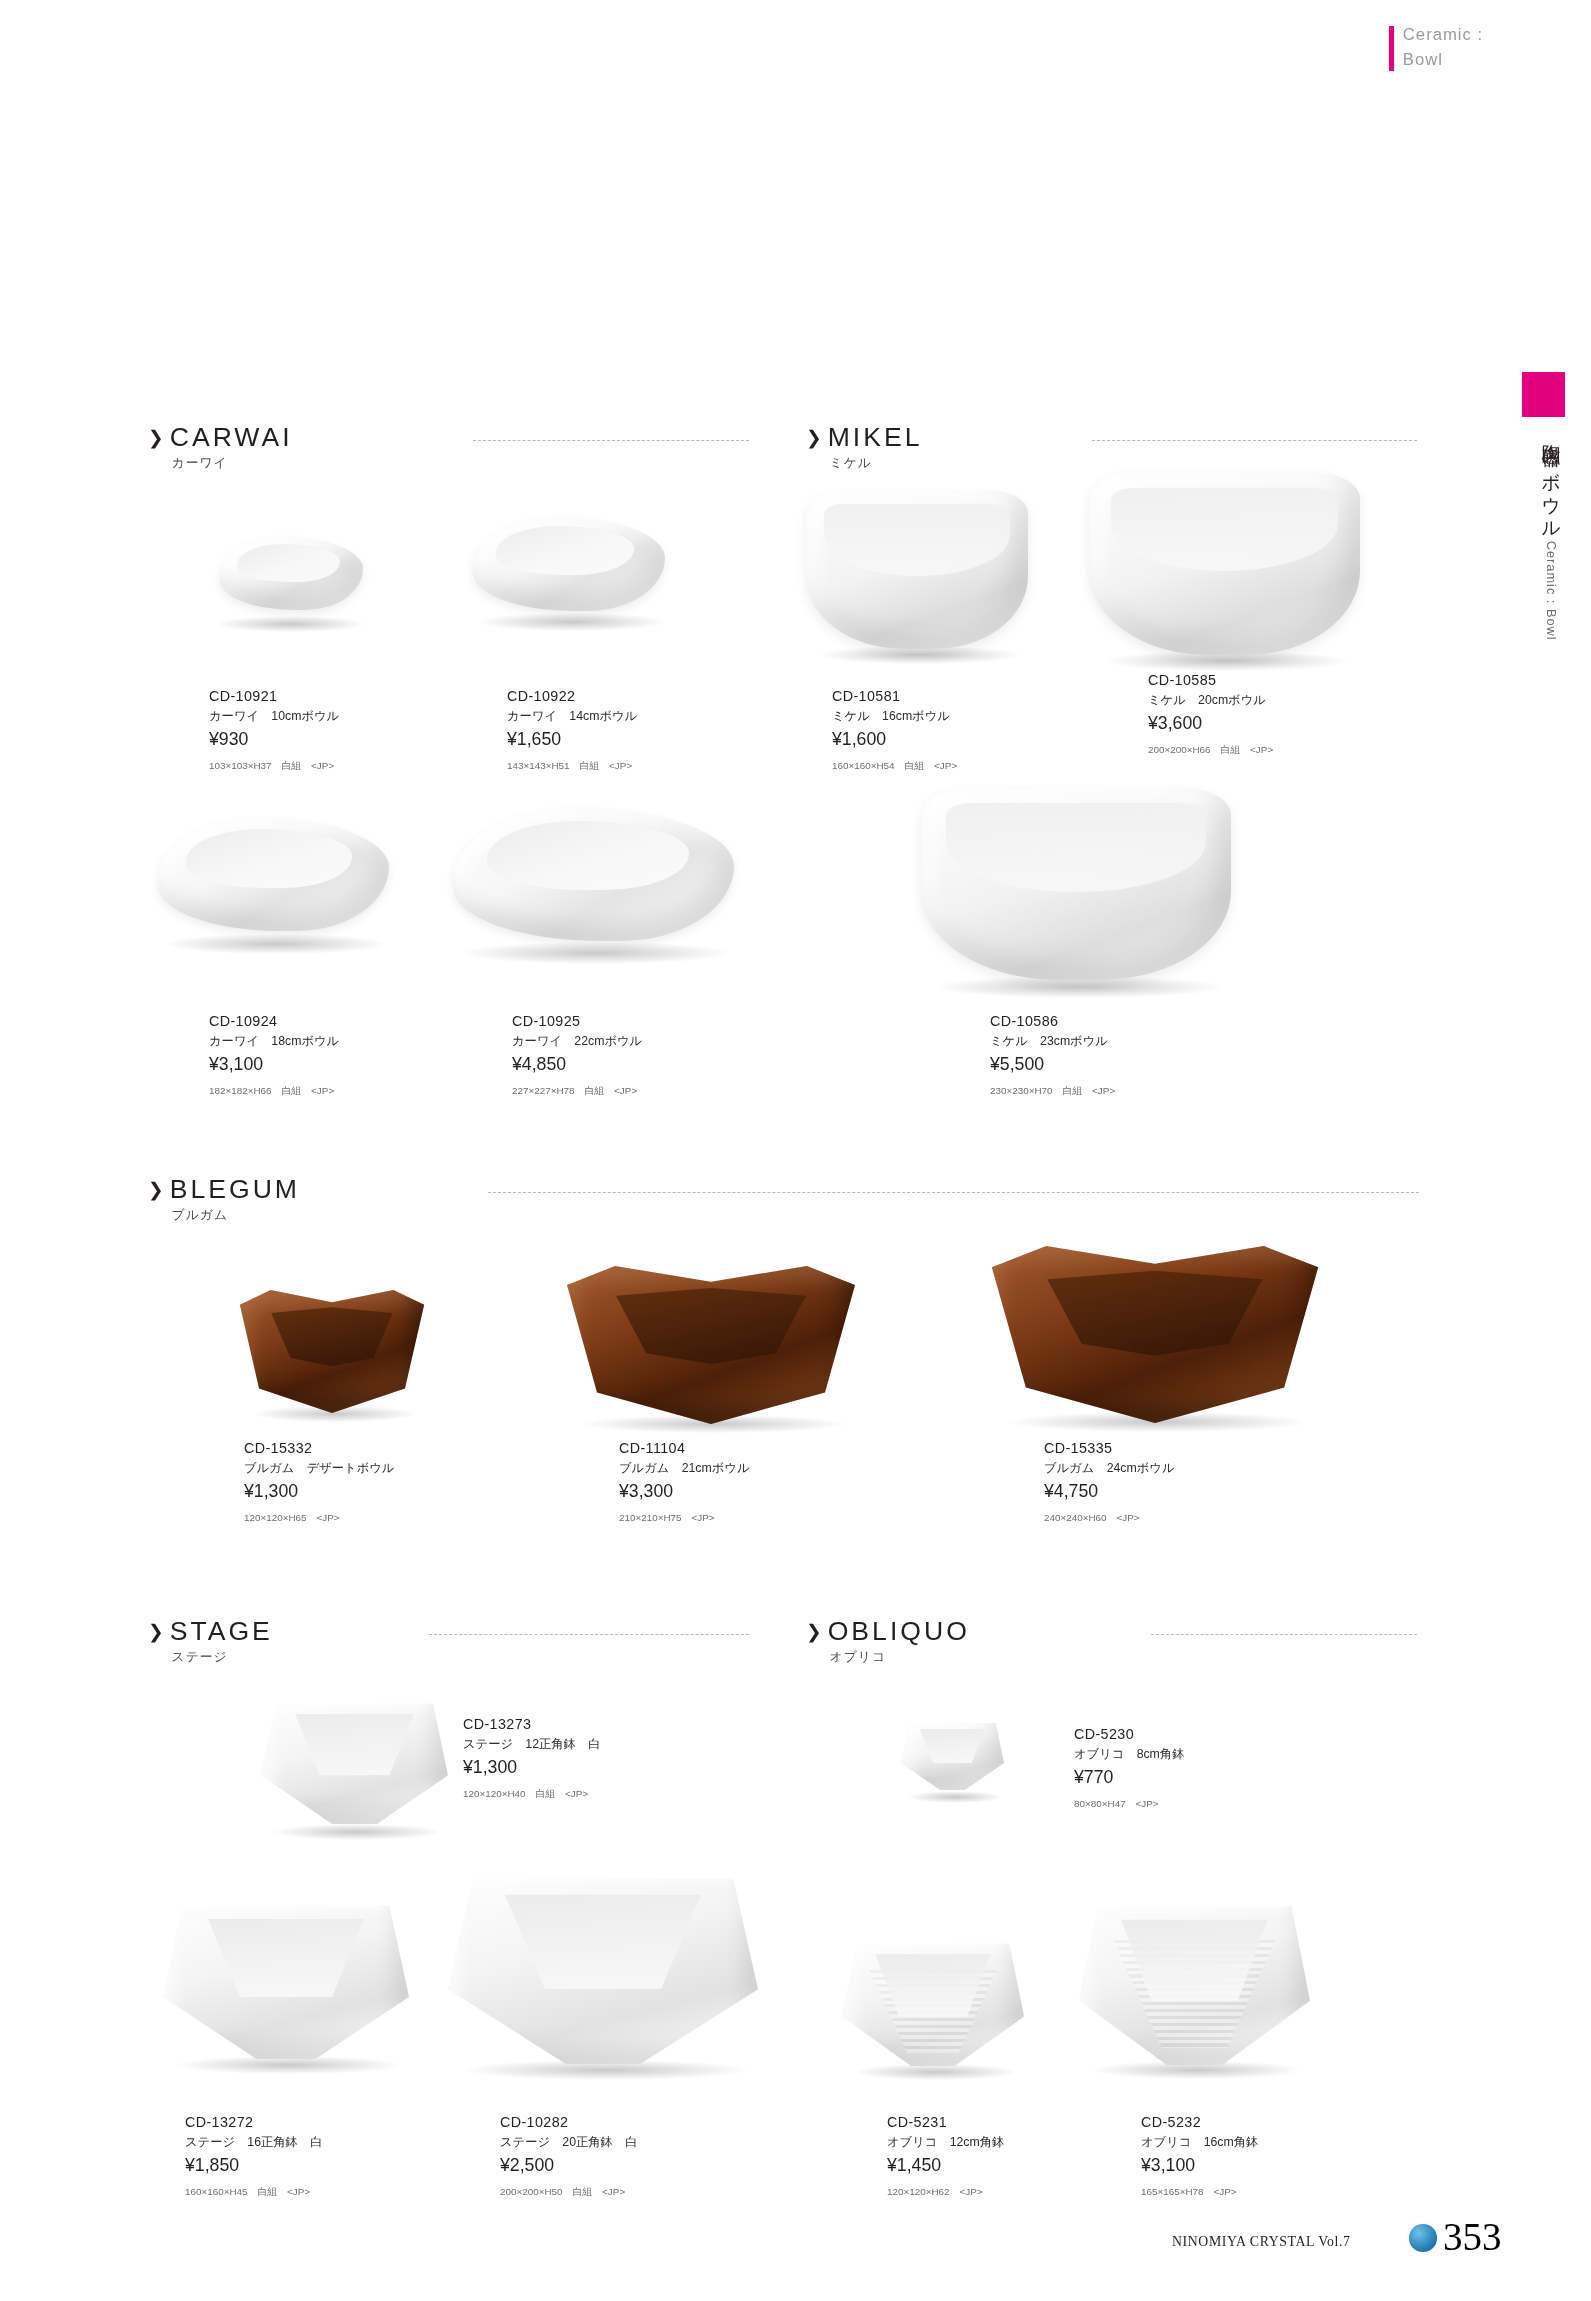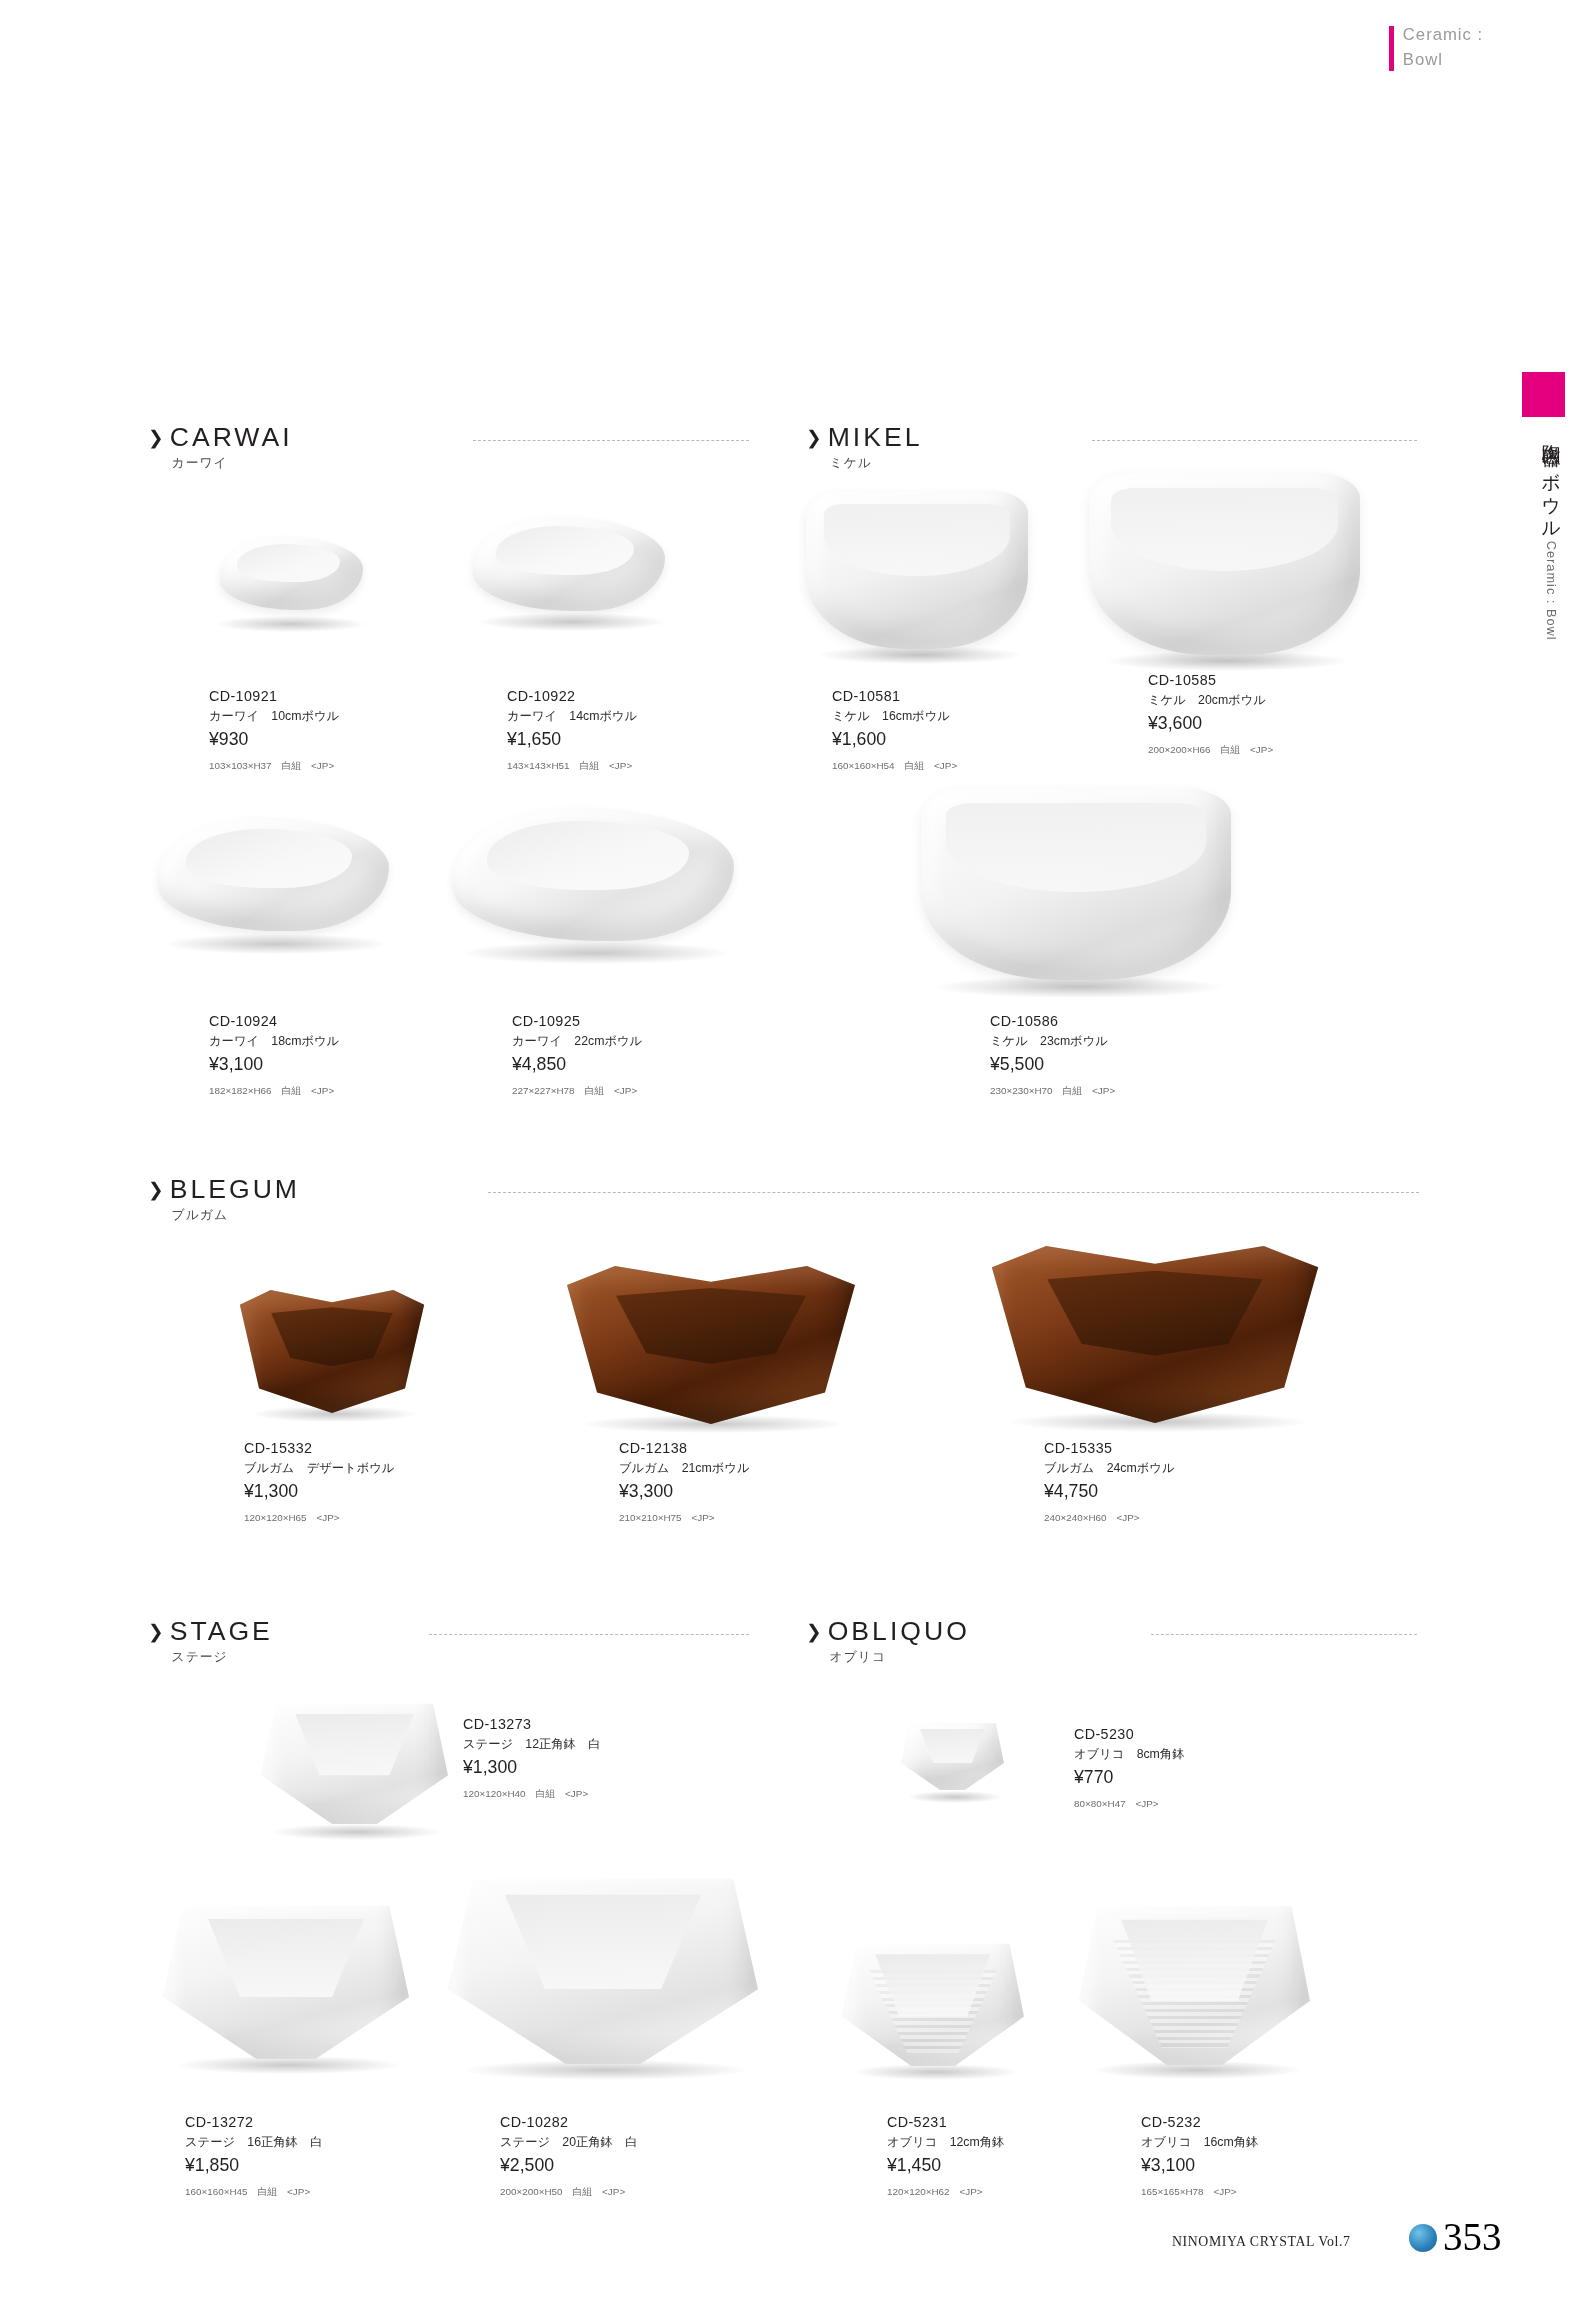--- a/index.html
+++ b/index.html
@@ -282,21 +282,21 @@
     <div class="blegum-bowl" style="width:340px;height:177px;"></div>
   </div>
 
   <div class="prod" style="left:244px;top:1440px;">
     <div class="code">CD-15332</div>
     <div class="jname">ブルガム　デザートボウル</div>
     <div class="price">¥1,300</div>
     <div class="spec">120×120×H65　&lt;JP&gt;</div>
   </div>
   <div class="prod" style="left:619px;top:1440px;">
-    <div class="code">CD-12138</div>
+    <div class="code">CD-11104</div>
     <div class="jname">ブルガム　21cmボウル</div>
     <div class="price">¥3,300</div>
     <div class="spec">210×210×H75　&lt;JP&gt;</div>
   </div>
   <div class="prod" style="left:1044px;top:1440px;">
     <div class="code">CD-15335</div>
     <div class="jname">ブルガム　24cmボウル</div>
     <div class="price">¥4,750</div>
     <div class="spec">240×240×H60　&lt;JP&gt;</div>
   </div>

